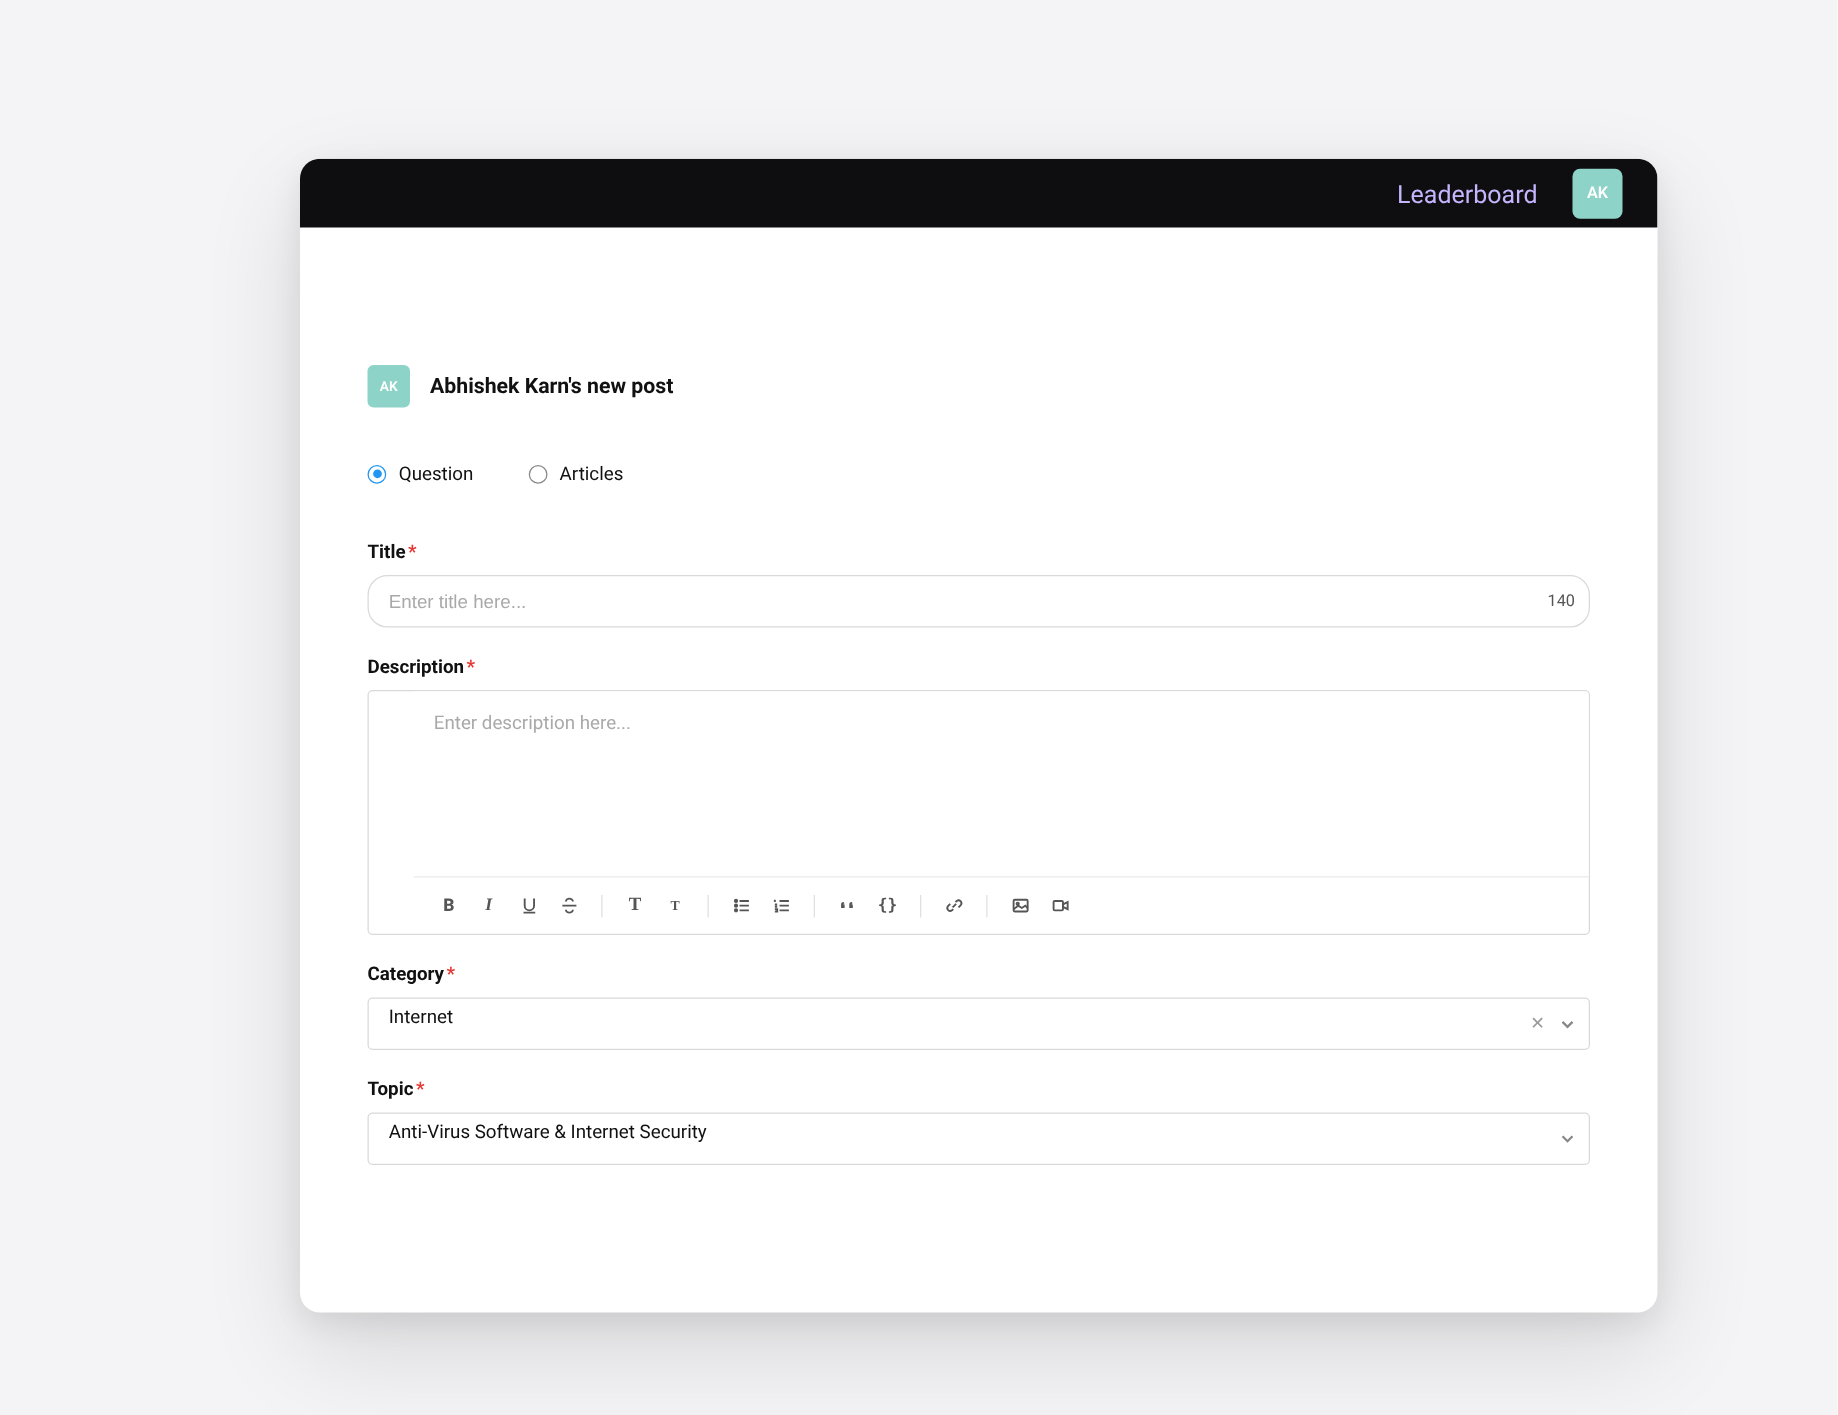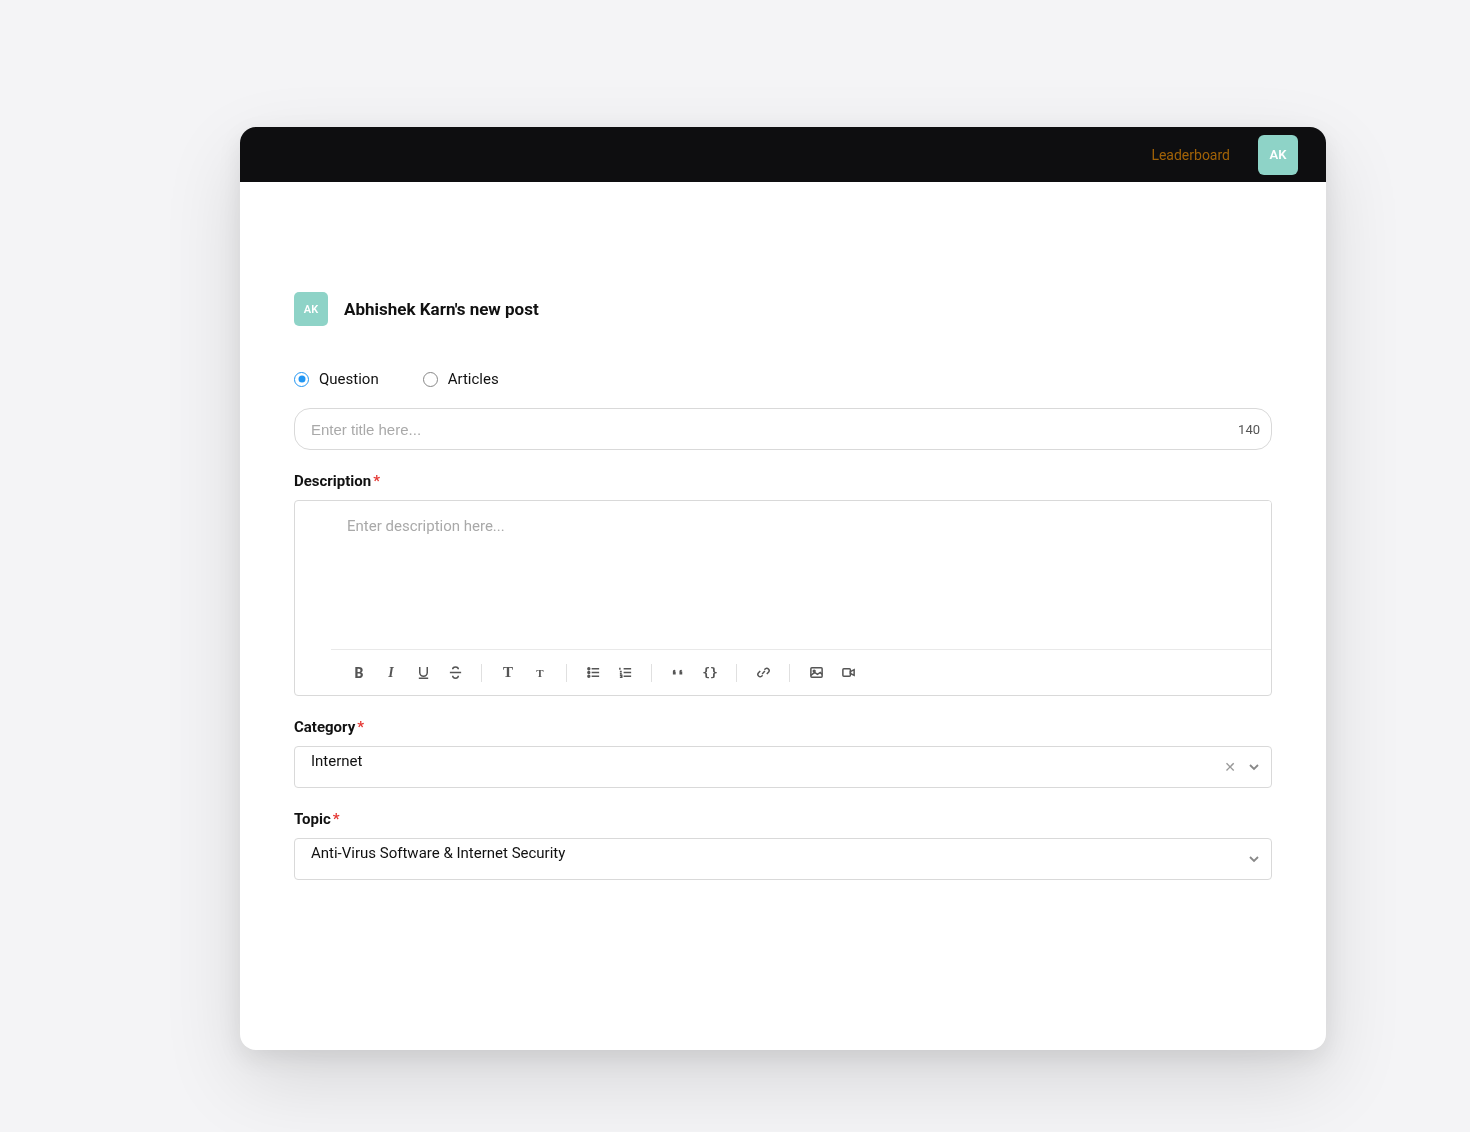--- a/index.html
+++ b/index.html
@@ -25,22 +25,22 @@
   .modal-header {
     background: #0e0e10;
     height: 55px;
     display: flex;
     align-items: center;
     justify-content: flex-end;
     padding: 0 28px 0 0;
     gap: 28px;
   }
   .leaderboard-link {
-    color: #a16207;
-    font-size: 14px;
+    color: #c4b5fd;
+    font-size: 20px;
     font-weight: 400;
     cursor: pointer;
   }
   .avatar-sm {
     width: 40px;
     height: 40px;
     border-radius: 6px;
     background: #8ed3c7;
     color: #ffffff;
     font-size: 13px;
@@ -77,21 +77,21 @@
     color: #111;
   }
   .prompt-text {
     font-size: 15px;
     color: #222;
     margin-bottom: 10px;
   }
   .radio-row {
     display: flex;
     gap: 44px;
-    margin-bottom: 20px;
+    margin-bottom: 44px;
   }
   .radio-item {
     display: flex;
     align-items: center;
     gap: 10px;
     cursor: pointer;
   }
   .radio-circle {
     width: 15px;
     height: 15px;
@@ -247,20 +247,23 @@
       <div class="radio-item">
         <div class="radio-circle selected"></div>
         <span class="radio-label">Question</span>
       </div>
       <div class="radio-item">
         <div class="radio-circle"></div>
         <span class="radio-label">Articles</span>
       </div>
     </div>
 
+    <div class="field-label">
+      <span>Title</span><span class="req">*</span>
+    </div>
     <div class="title-wrap">
       <input type="text" class="text-input" placeholder="Enter title here..." style="">
       <span class="char-count">140</span>
     </div>
 
     <div class="field-label">
       <span>Description</span><span class="req">*</span>
     </div>
     <div class="desc-editor">
       <textarea class="desc-area" placeholder="Enter description here..." style=""></textarea>

